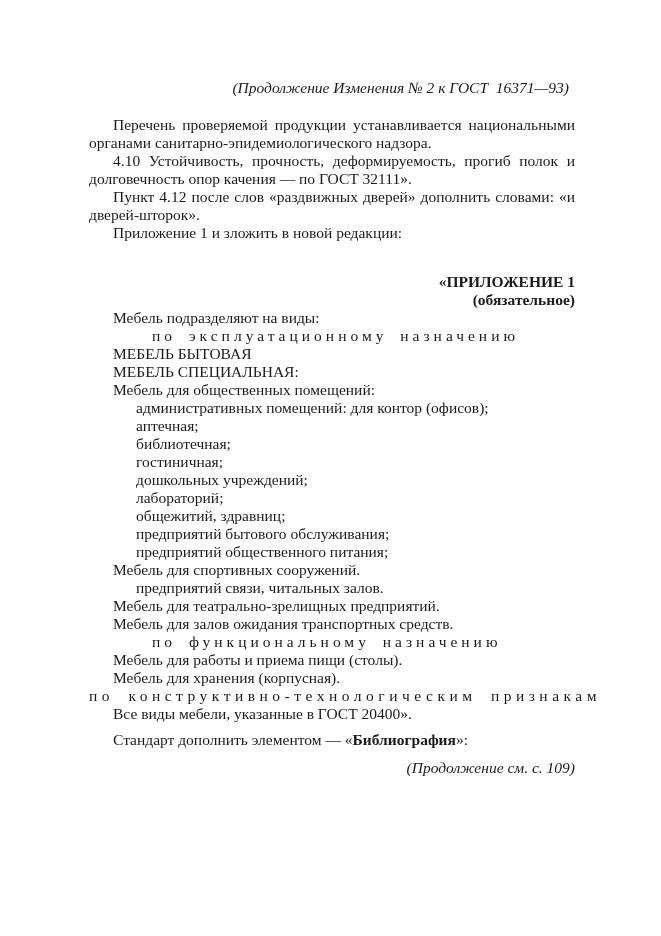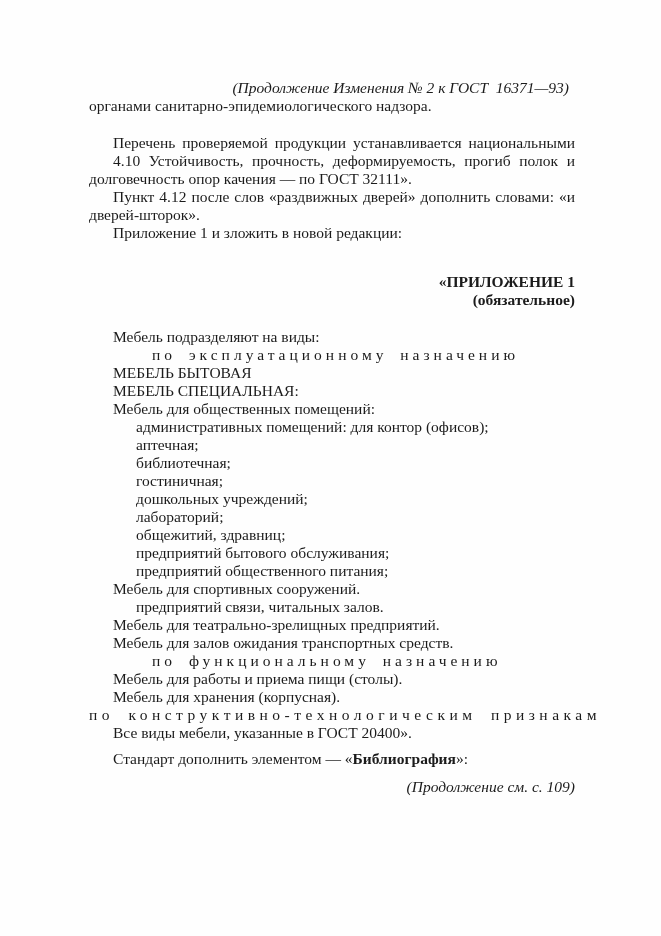--- a/index.html
+++ b/index.html
@@ -48,35 +48,35 @@
   }
   .spfull {
     letter-spacing: 4.5px;
     word-spacing: 6px;
     white-space: nowrap;
   }
 
   
   .mt-par   { margin-top: 19px; }
   .mt-annex { margin-top: 31px; }
-  .mt-list  { margin-top: 19px; }
+  .mt-list  { }
   .mt-std   { margin-top: 8px;  }
   .mt-cont  { margin-top: 10px; }
 
   .hdr { padding-right: 6px; }
 </style>
 </head>
 <body>
 
 <div class="page">
 
   <div class="line italic right hdr">(Продолжение Изменения № 2 к ГОСТ&nbsp; 16371—93)</div>
 
+  <div class="line ind just mt-par">Перечень проверяемой продукции устанавливается национальными</div>
   <div class="line">органами санитарно-эпидемиологического надзора.</div>
-  <div class="line ind just mt-par">Перечень проверяемой продукции устанавливается национальными</div>
   <div class="line ind just">4.10 Устойчивость, прочность, деформируемость, прогиб полок и</div>
   <div class="line">долговечность опор качения — по ГОСТ 32111».</div>
   <div class="line ind just">Пункт 4.12 после слов «раздвижных дверей» дополнить словами: «и</div>
   <div class="line">дверей-шторок».</div>
   <div class="line ind">Приложение 1 и зложить в новой редакции:</div>
 
   <div class="line bold right mt-annex">«ПРИЛОЖЕНИЕ 1</div>
   <div class="line bold right">(обязательное)</div>
 
   <div class="line l1 mt-list">Мебель подразделяют на виды:</div>

